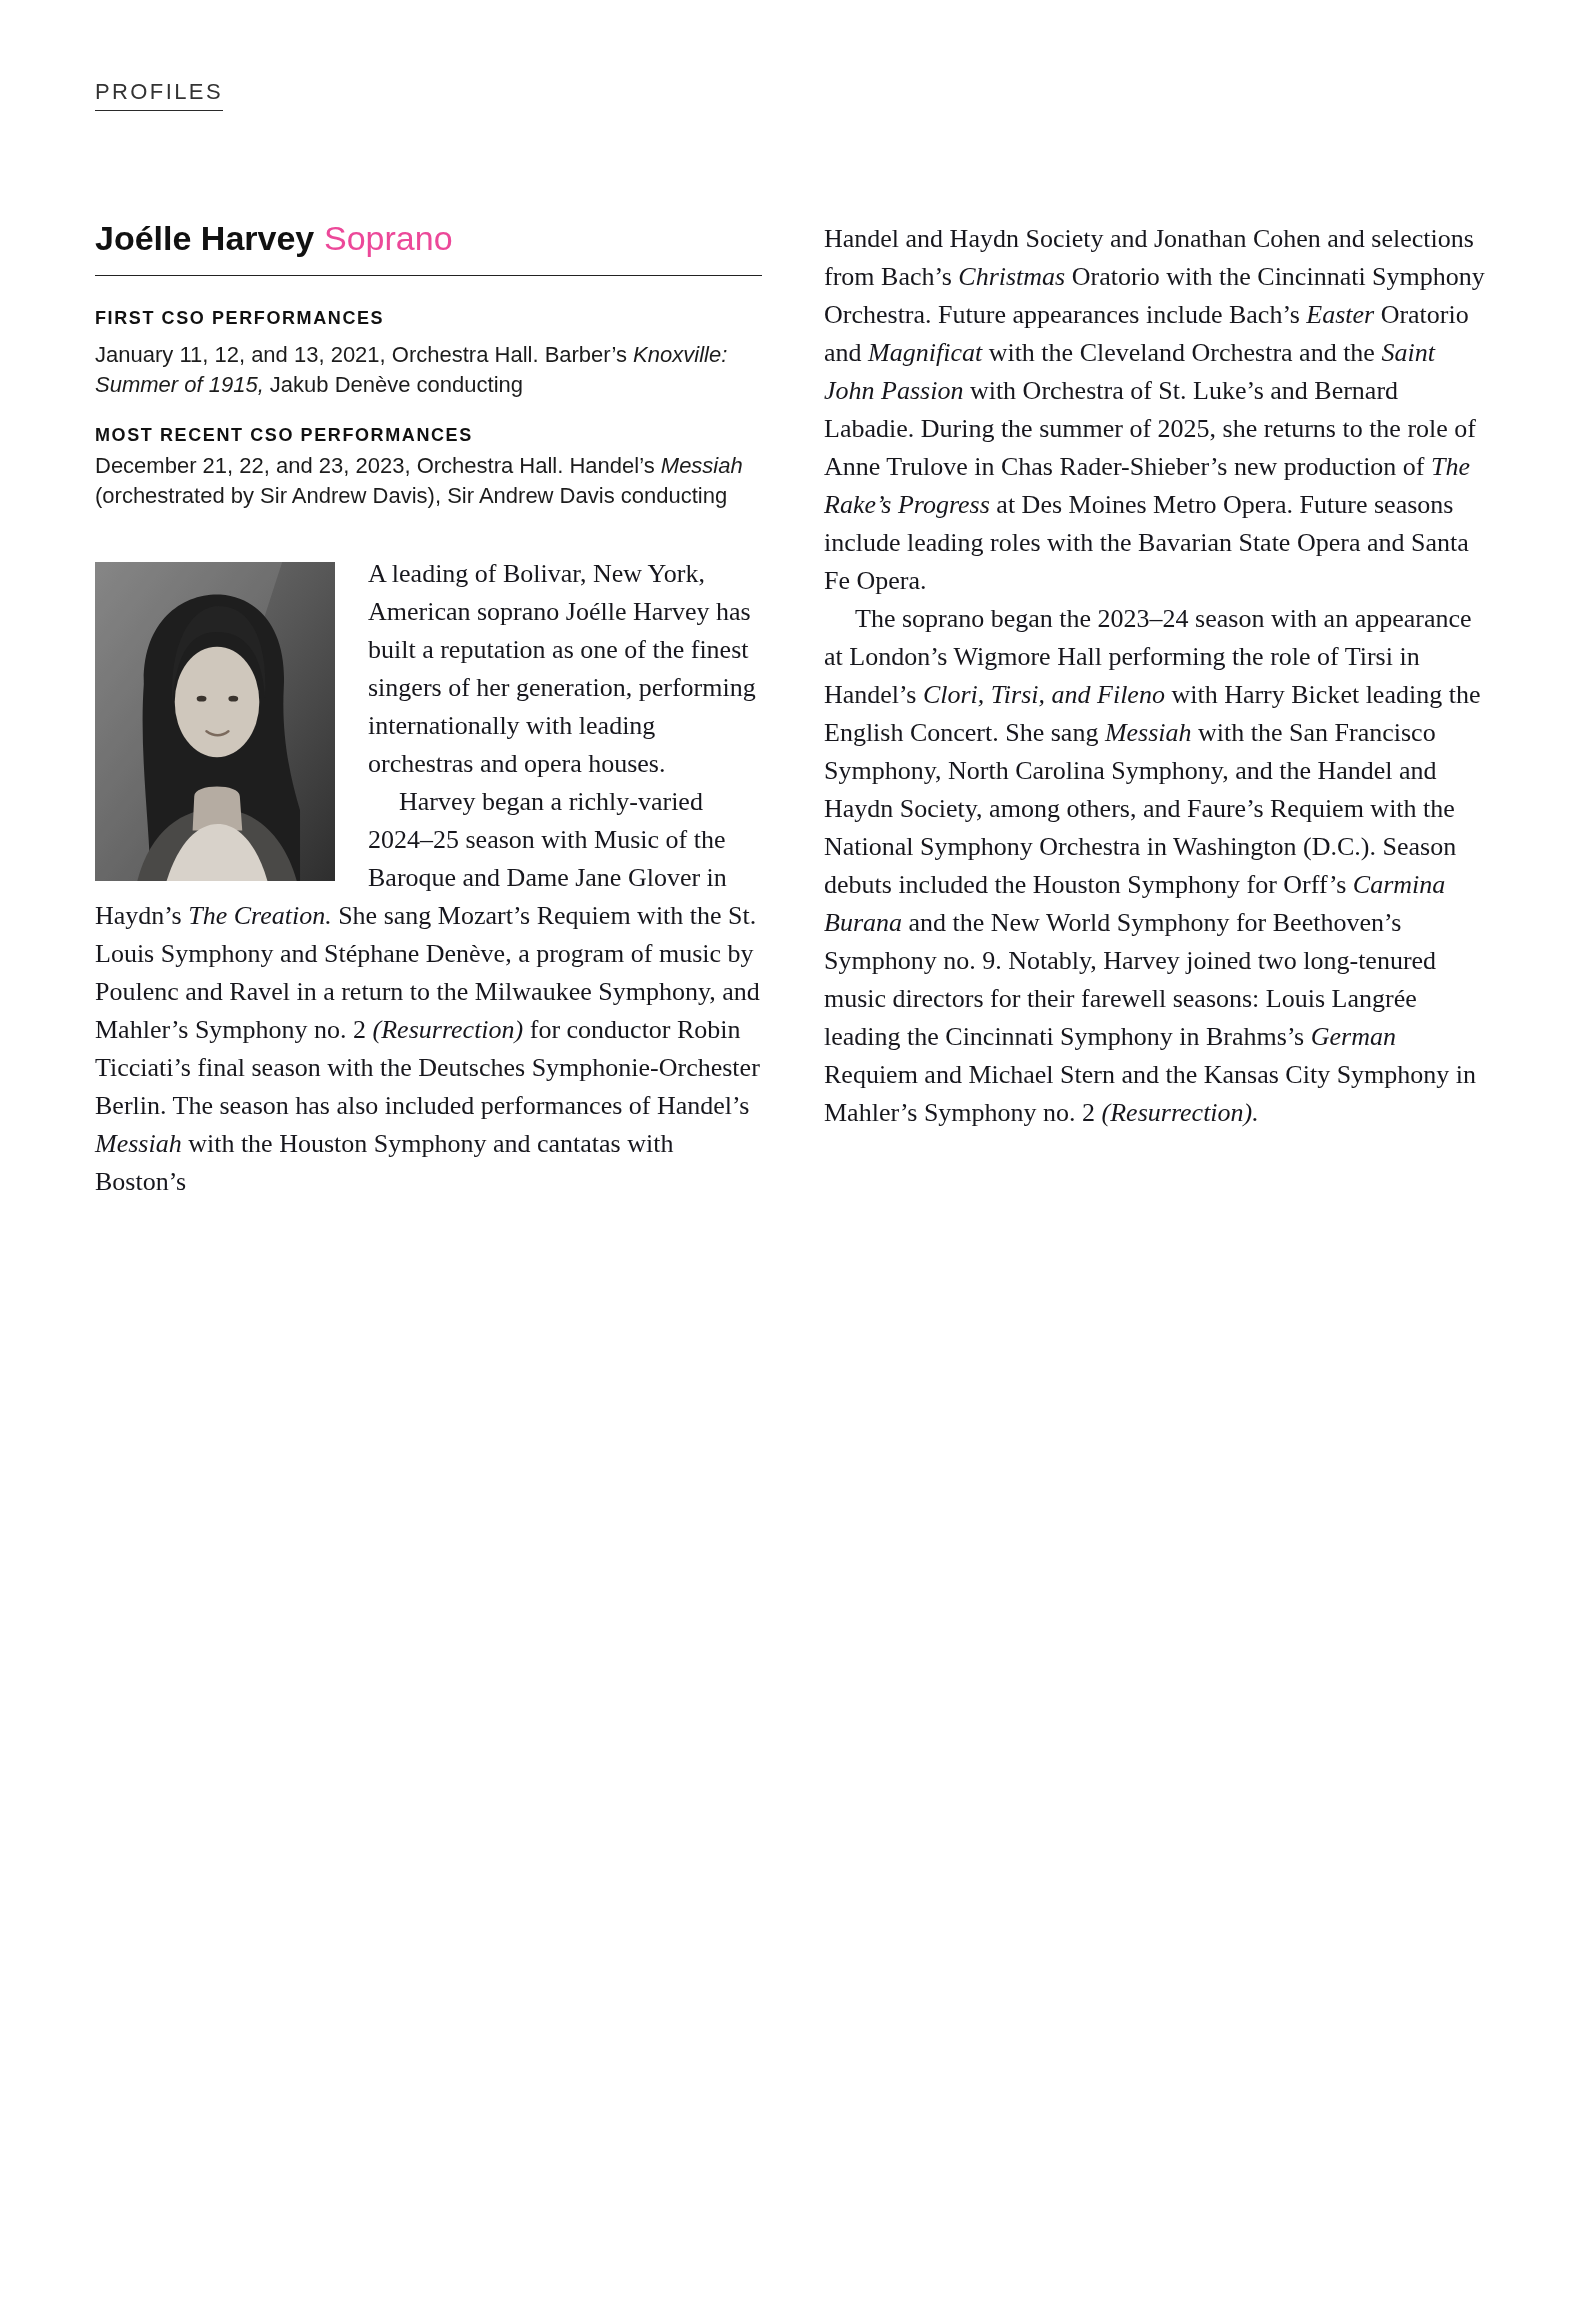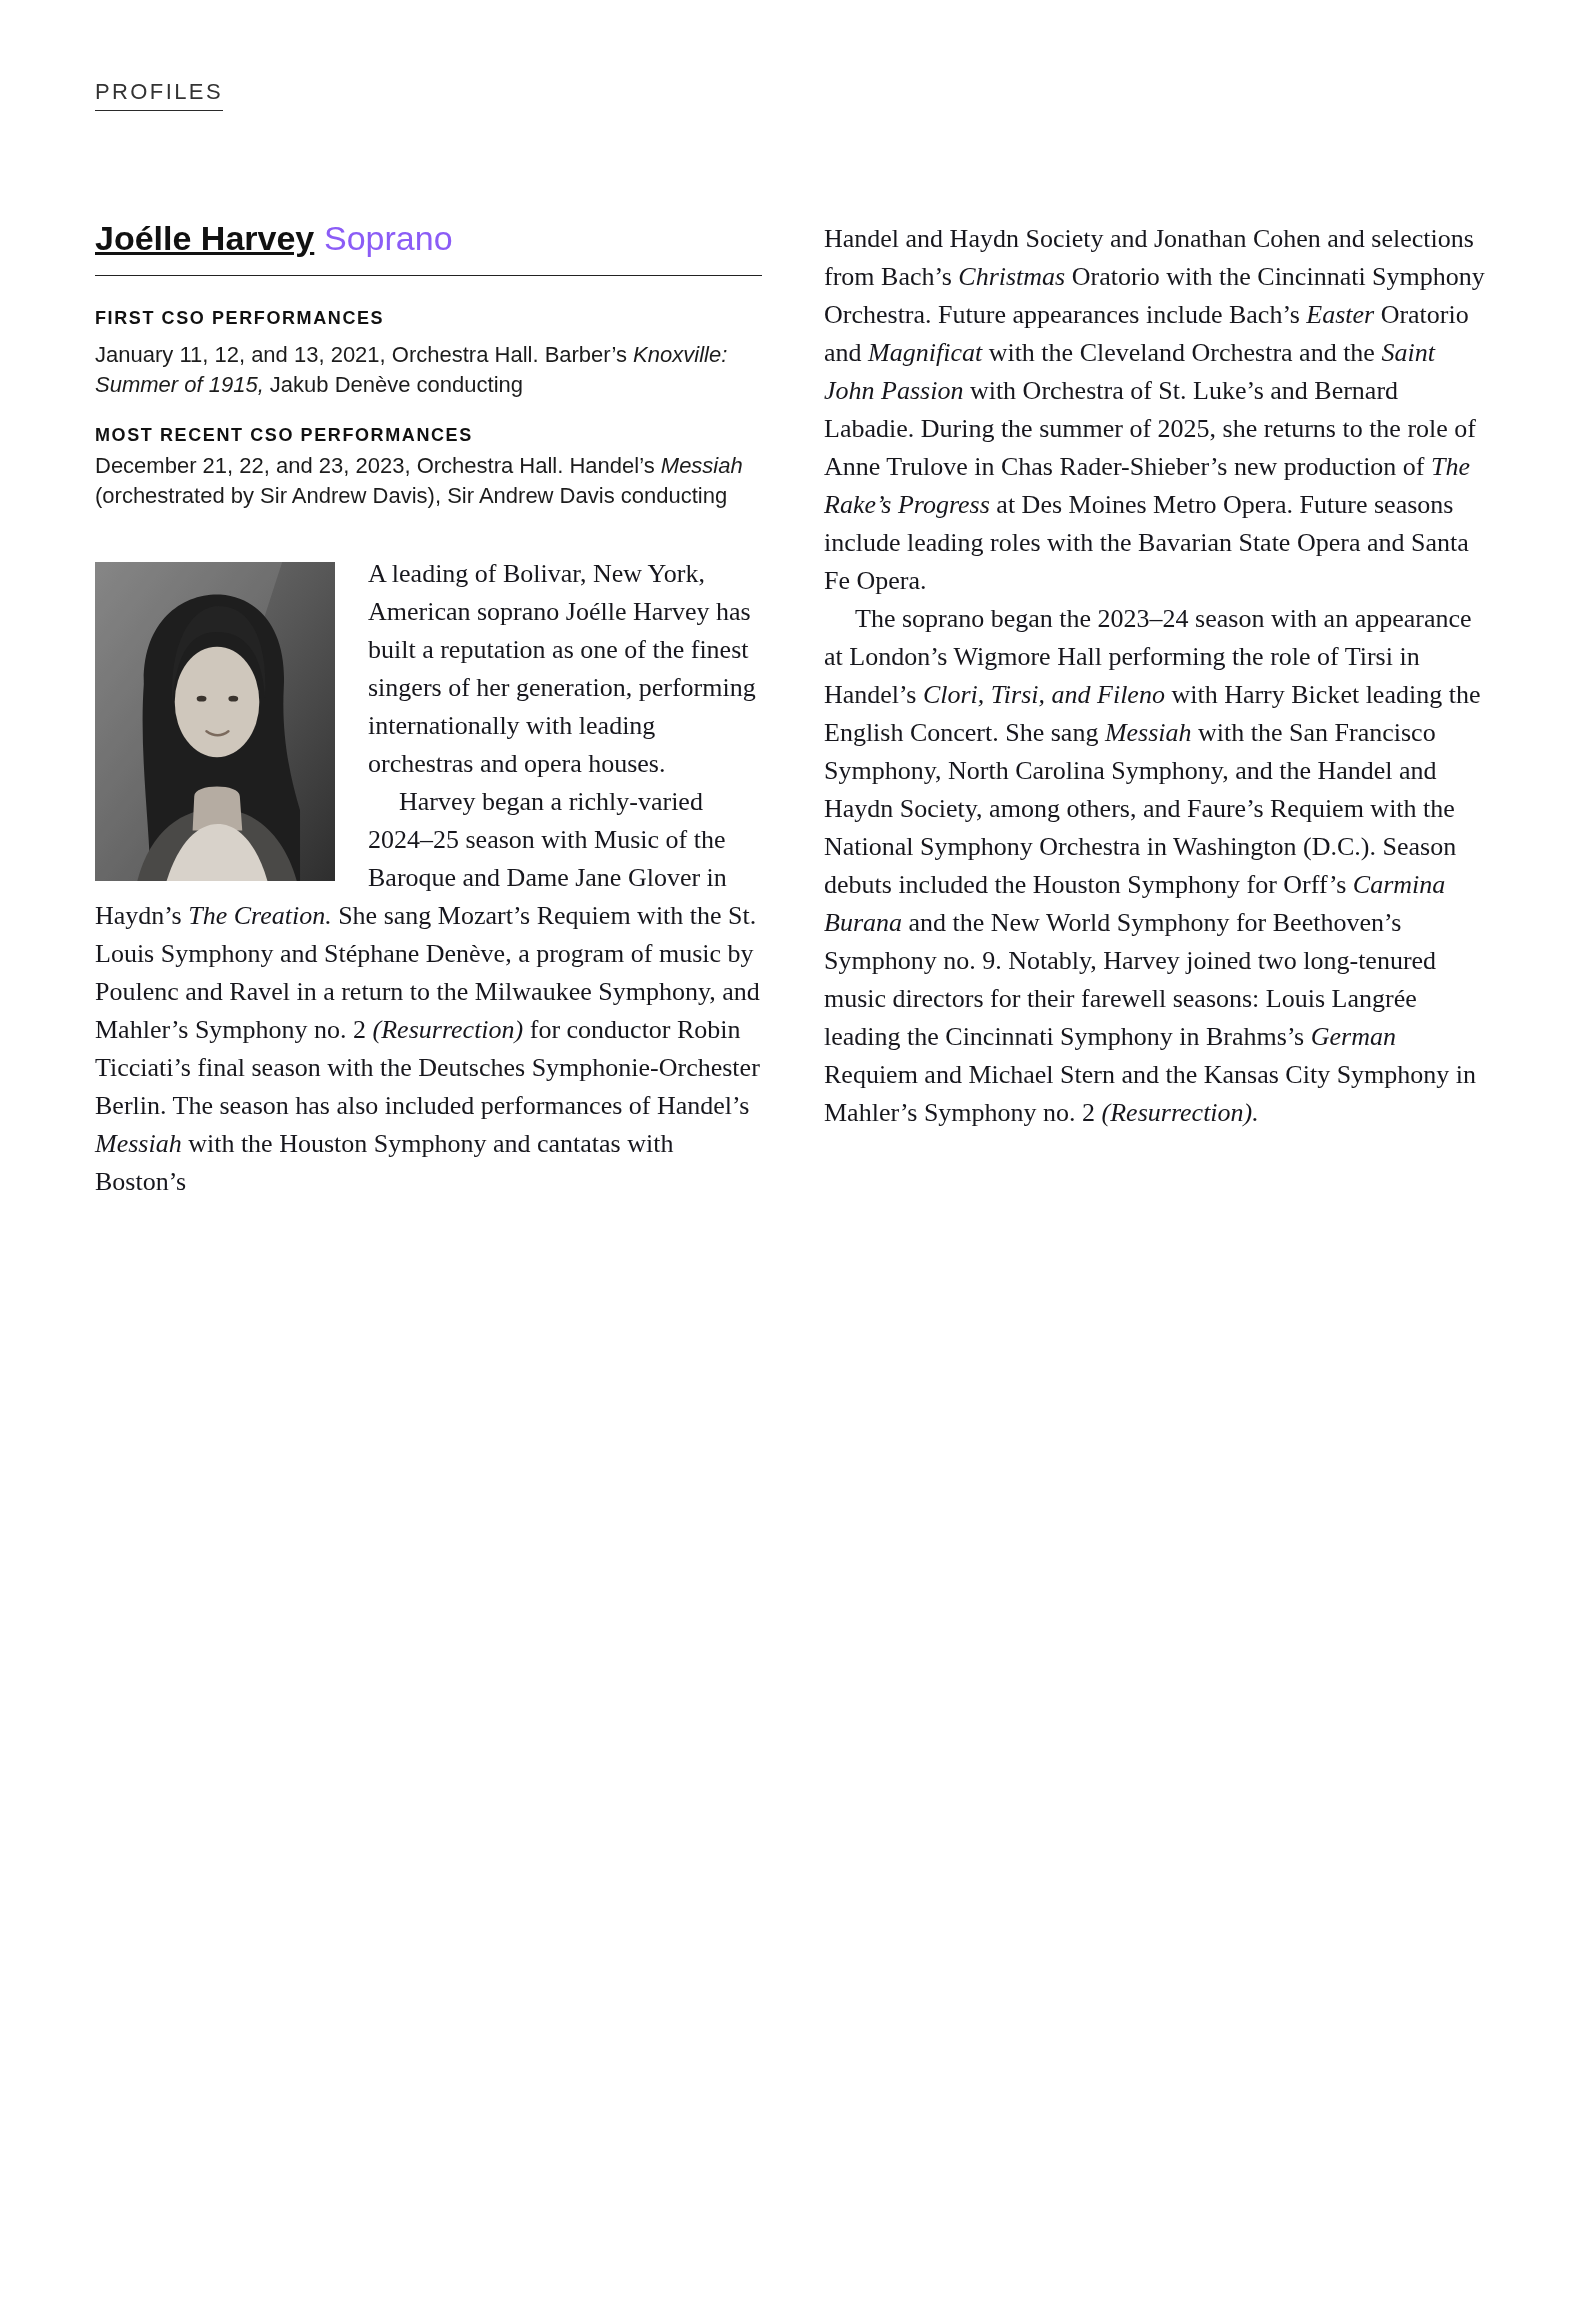--- a/index.html
+++ b/index.html
@@ -33,26 +33,25 @@
   .col { width: 667px; }
 
   .name-block {
     border-bottom: 1.6px solid #222222;
     padding-bottom: 18px;
   }
   .name {
     display: inline;
     font: 700 34px/1.1 "Liberation Sans", sans-serif;
     color: #111111;
-    text-decoration: underline;
   }
   .role {
     display: inline;
     font: 400 34px/1.1 "Liberation Sans", sans-serif;
-    color: #8b5cf6;
+    color: #ec4899;
     margin-left: 6.5px;
   }
   .seclabel {
     margin-top: 31px;
     font: 700 18px/1.25 "Liberation Sans", sans-serif;
     letter-spacing: 1.6px;
     color: #111111;
   }
   .seclabel.tight { margin-top: 24.4px; }
   .secbody {

